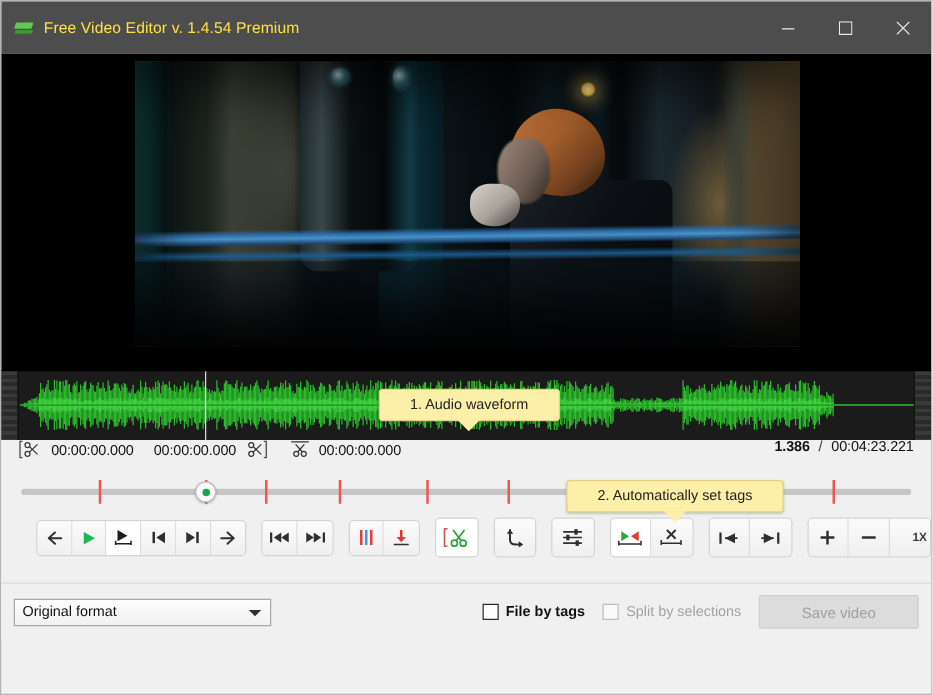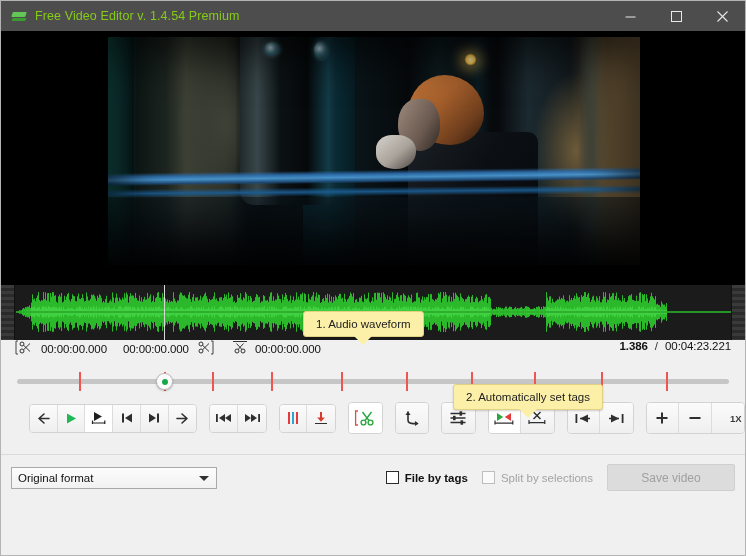--- a/index.html
+++ b/index.html
@@ -13,25 +13,25 @@
   .app {
     position: relative;
     width: 746px; height: 556px;
     background: #f0f0f0;
     border: 1px solid #b4b4b4;
     overflow: hidden;
   }
 
   
   .titlebar {
-    height: 30px;
+    height: 42px;
     background: #4d4d4d;
     display: flex;
     align-items: center;
-    color: #84cc16;
+    color: #fde047;
     font-size: 12px;
     user-select: none;
   }
   .app-icon {
     width: 16px; height: 16px;
     margin: 0 8px 0 10px;
     position: relative;
     flex: none;
   }
   .app-icon .bar1 {
@@ -180,21 +180,21 @@
     box-shadow: inset 0 0 46px 16px rgba(0,0,0,.72);
   }
 
   
   .tip {
     position: absolute;
     background: #fcf0a8;
     border: 1px solid #e2d183;
     color: #222;
     font-size: 11.5px;
-    padding: 6px 12px;
+    padding: 6px 24px;
     border-radius: 3px;
     white-space: nowrap;
     z-index: 60;
     box-shadow: 0 1px 2px rgba(0,0,0,.18);
   }
   .tip::after {
     content: "";
     position: absolute;
     bottom: -9px; left: 50%;
     margin-left: -9px;

